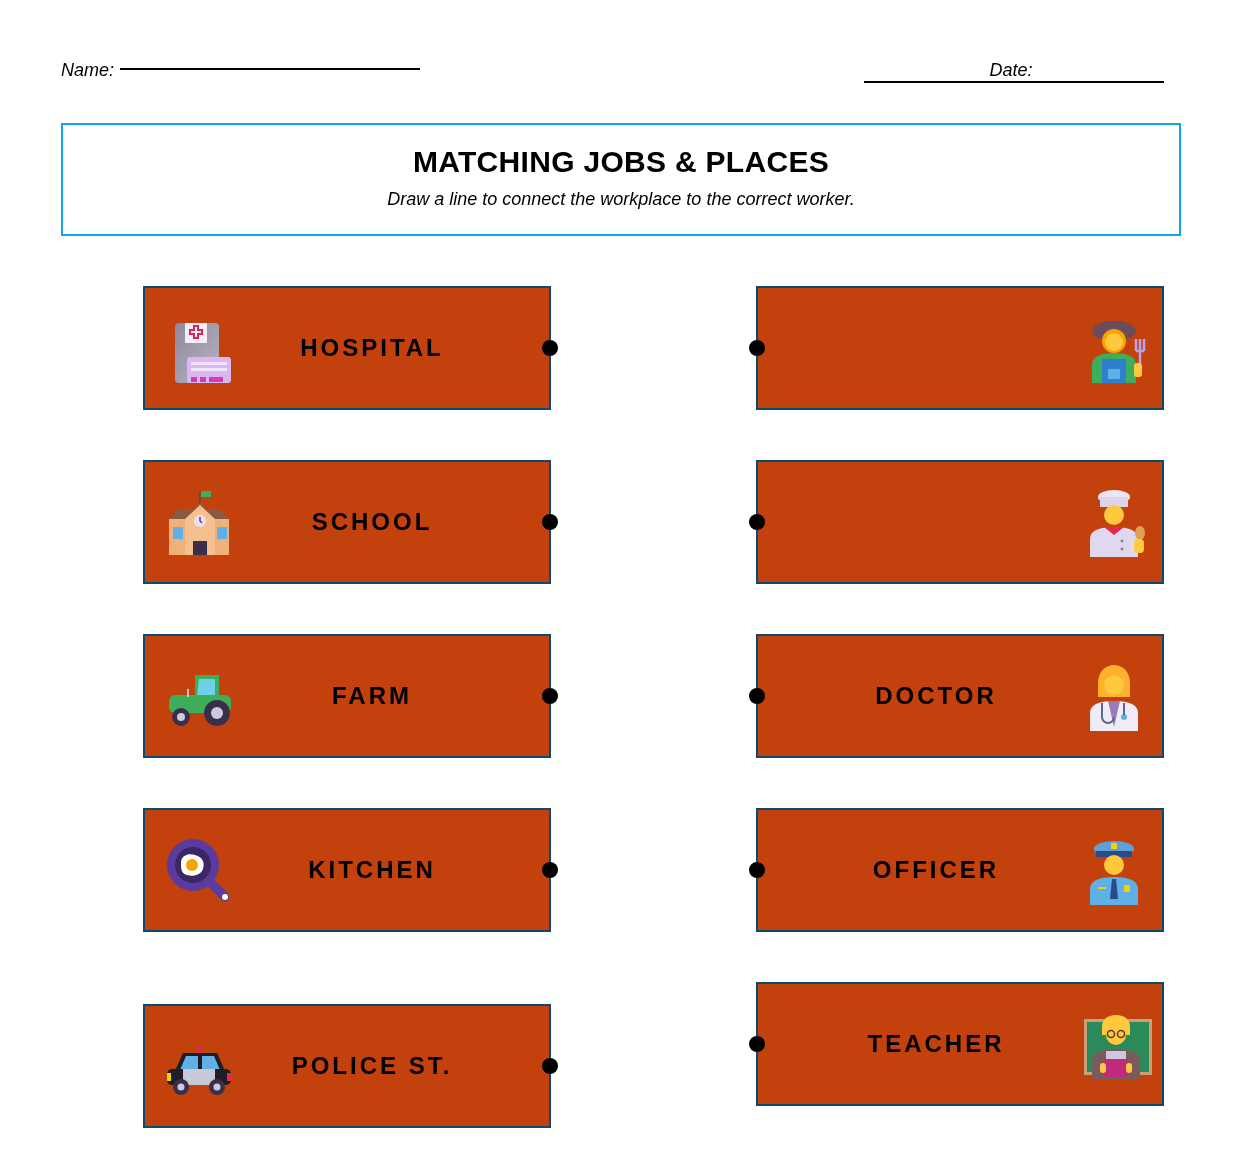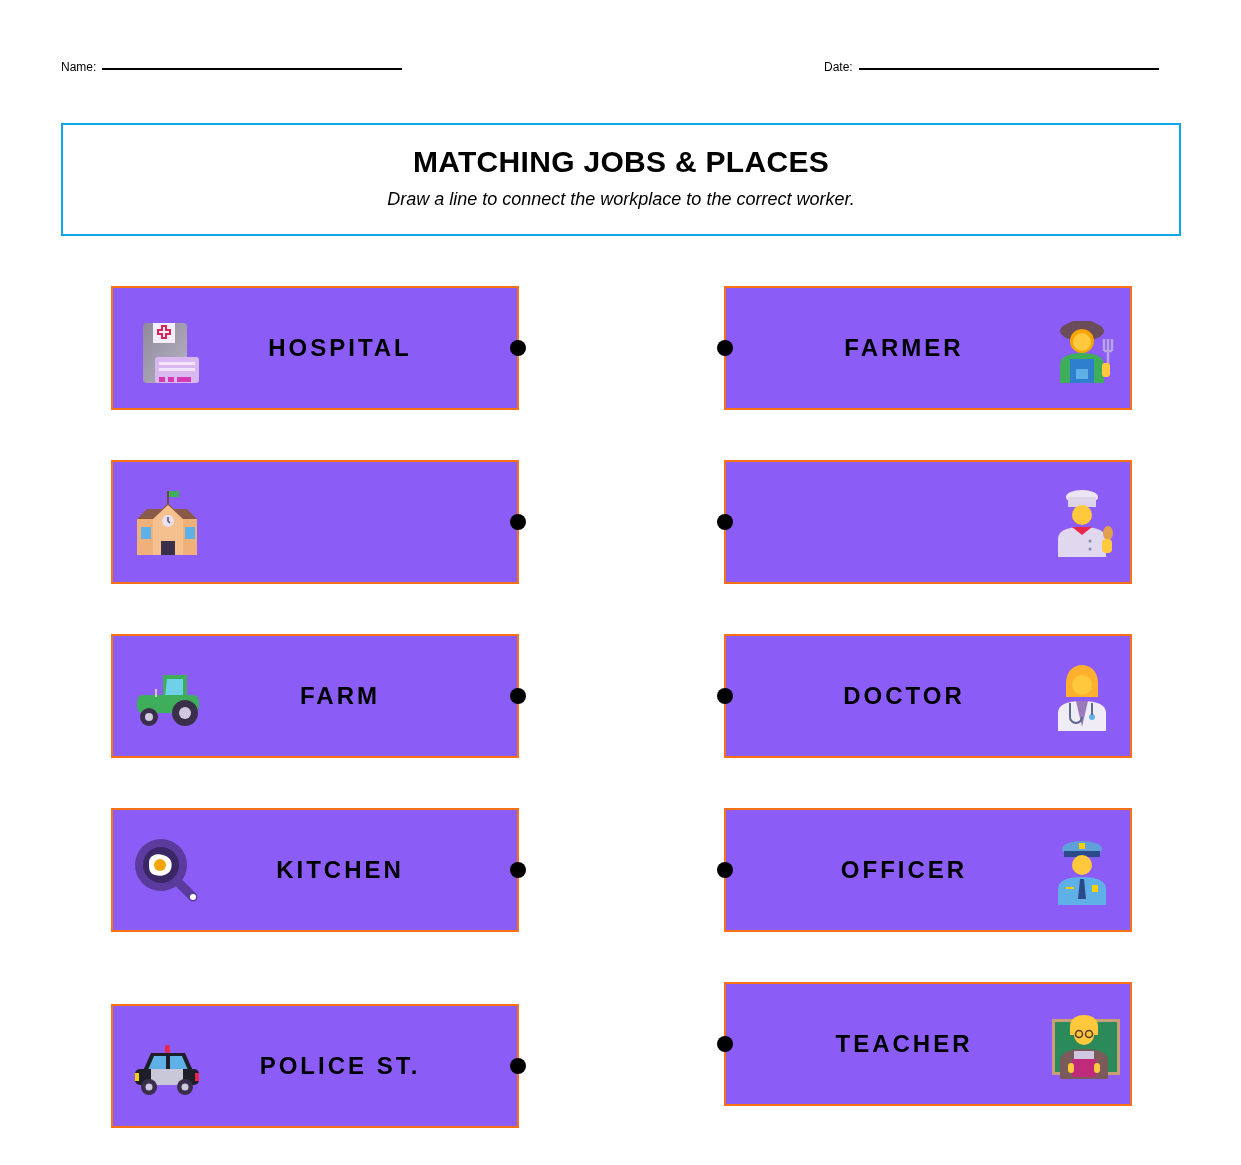--- a/index.html
+++ b/index.html
@@ -1,26 +1,26 @@
 <!DOCTYPE html>
 <html><head>
 <meta charset="utf-8">
 <style>
   html, body { margin:0; padding:0; background:#ffffff; }
   body { width:1241px; height:1165px; position:relative; font-family:"Liberation Sans", sans-serif; color:#000; overflow:hidden; }
-  .field { position:absolute; top:60px; font-size:12px; display:flex; align-items:flex-end; }
+  .field { position:absolute; top:60px; font-size:18px; display:flex; align-items:center;font-style:italic; }
   .field .line { display:inline-block; border-bottom:2px solid #000; height:0; margin-left:6px; margin-bottom:4px; }
   #name-field { left:61px; }
   #name-field .line { width:300px; }
-  #date-field { left:824px; }
+  #date-field { left:858px;flex-direction:column; }
   #date-field .line { width:300px; }
   .header-box { position:absolute; left:61px; top:123px; width:1116px; height:109px; border:2px solid #0ea5e9; text-align:center; }
   .header-box h1 { margin:20px 0 0 0; font-size:30px; font-weight:bold; letter-spacing:0.3px; }
   .header-box p { margin:10px 0 0 0; font-size:18px; font-style:italic; }
-  .card { position:absolute; width:404px; height:120px; border:2px solid #f97316; background:#8b5cf6; box-sizing:content-box; }
+  .card { position:absolute; width:404px; height:120px; border:2px solid #0c4a6e; background:#c2410c; box-sizing:content-box;margin-left:32px; }
   .card .label { position:absolute; top:0; height:120px; line-height:120px; font-size:24px; font-weight:bold; letter-spacing:3px; text-align:center; }
   .card.left .label { left:120px; width:214px; }
   .card.right .label { left:0; width:356px; }
   .card .icon { position:absolute; top:27px; width:68px; height:68px; }
   .card.left .icon { left:20px; }
   .card.right .icon { left:326px; }
   .dot { position:absolute; width:16px; height:16px; border-radius:50%; background:#000; top:52px; }
   .card.left .dot { right:-9px; }
   .card.right .dot { left:-9px; }
 </style>
@@ -70,20 +70,21 @@
     <path d="M4 30l10-10h40l10 10z" fill="#8a5a48"></path>
     <path d="M20 30l15-16 15 16z" fill="#8a5a48"></path>
     <rect x="4" y="30" width="60" height="36" fill="#f0b07a"></rect>
     <path d="M20 30l15-14 15 14v36h-30z" fill="#f6c08e"></path>
     <circle cx="35" cy="32" r="6" fill="#e9e0f0"></circle>
     <path d="M35 28v4l2 2" stroke="#5a4a6a" stroke-width="1.5" fill="none"></path>
     <rect x="8" y="38" width="10" height="12" fill="#5fb0e6"></rect>
     <rect x="52" y="38" width="10" height="12" fill="#5fb0e6"></rect>
     <rect x="28" y="52" width="14" height="14" fill="#3a2f4a"></rect>
   </svg>
+  <div class="label">SCHOOL</div>
   <div class="dot"></div>
 </div>
 
 <div class="card left" style="left:111px; top:634px;">
   <svg class="icon" viewBox="0 0 68 68">
     <path d="M30 12h24v24h-24z" fill="#3fae5a"></path>
     <path d="M34 16h16v18h-18z" fill="#6fd1e8"></path>
     <rect x="4" y="32" width="62" height="18" rx="6" fill="#3fae5a"></rect>
     <rect x="22" y="26" width="2" height="8" fill="#ccc"></rect>
     <circle cx="16" cy="54" r="9" fill="#3a2f4a"></circle>
@@ -122,21 +123,20 @@
       <circle cx="16" cy="54" r="3.5" fill="#d0c8e0"></circle>
     <circle cx="52" cy="54" r="8" fill="#3a2f4a"></circle>
       <circle cx="52" cy="54" r="3.5" fill="#d0c8e0"></circle>
   </svg>
   <div class="label">POLICE ST.</div>
   <div class="dot"></div>
 </div>
 
 <div class="card right" style="left:724px; top:286px;">
   <div class="dot"></div>
-  <div class="label">FARMER</div>
   <svg class="icon" viewBox="0 0 68 68">
     <ellipse cx="30" cy="16" rx="22" ry="10" fill="#6b4c5a"></ellipse>
     <rect x="16" y="6" width="28" height="12" rx="6" fill="#6b4c5a"></rect>
     <circle cx="30" cy="26" r="12" fill="#f6a400"></circle>
     <circle cx="30" cy="27" r="9" fill="#ffc83d"></circle>
     <path d="M8 68v-18c0-8 8-12 22-12s22 4 22 12v18z" fill="#3fae5a"></path>
     <rect x="18" y="44" width="24" height="24" fill="#2f7fcf"></rect>
     <rect x="24" y="54" width="12" height="10" fill="#5fb0e6"></rect>
     <path d="M52 24v12M56 24v12M60 24v12M52 36h8M56 36v20" stroke="#b9a4e6" stroke-width="2.5" fill="none"></path>
     <rect x="50" y="48" width="8" height="14" rx="3" fill="#ffc83d"></rect>

